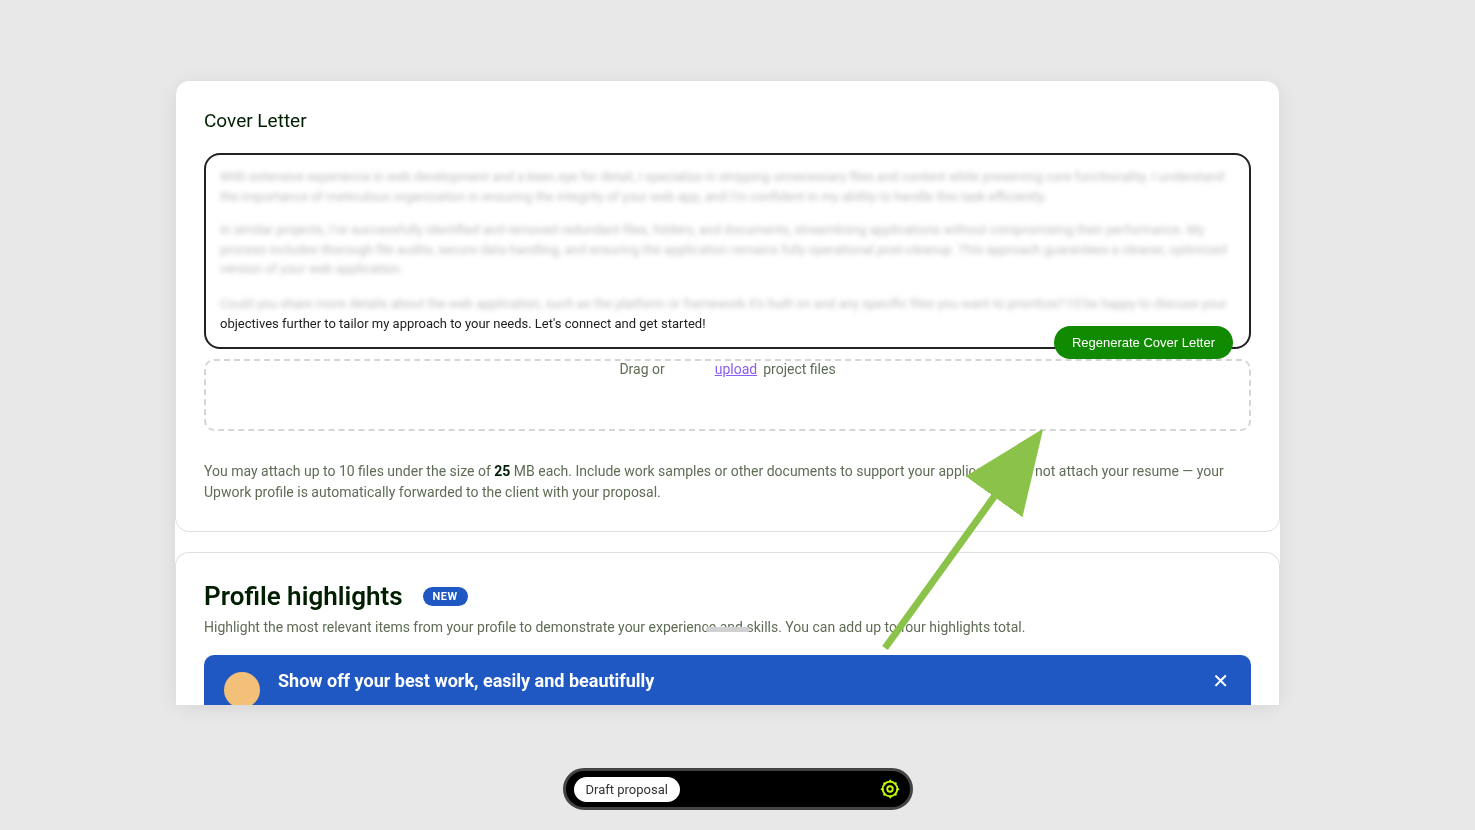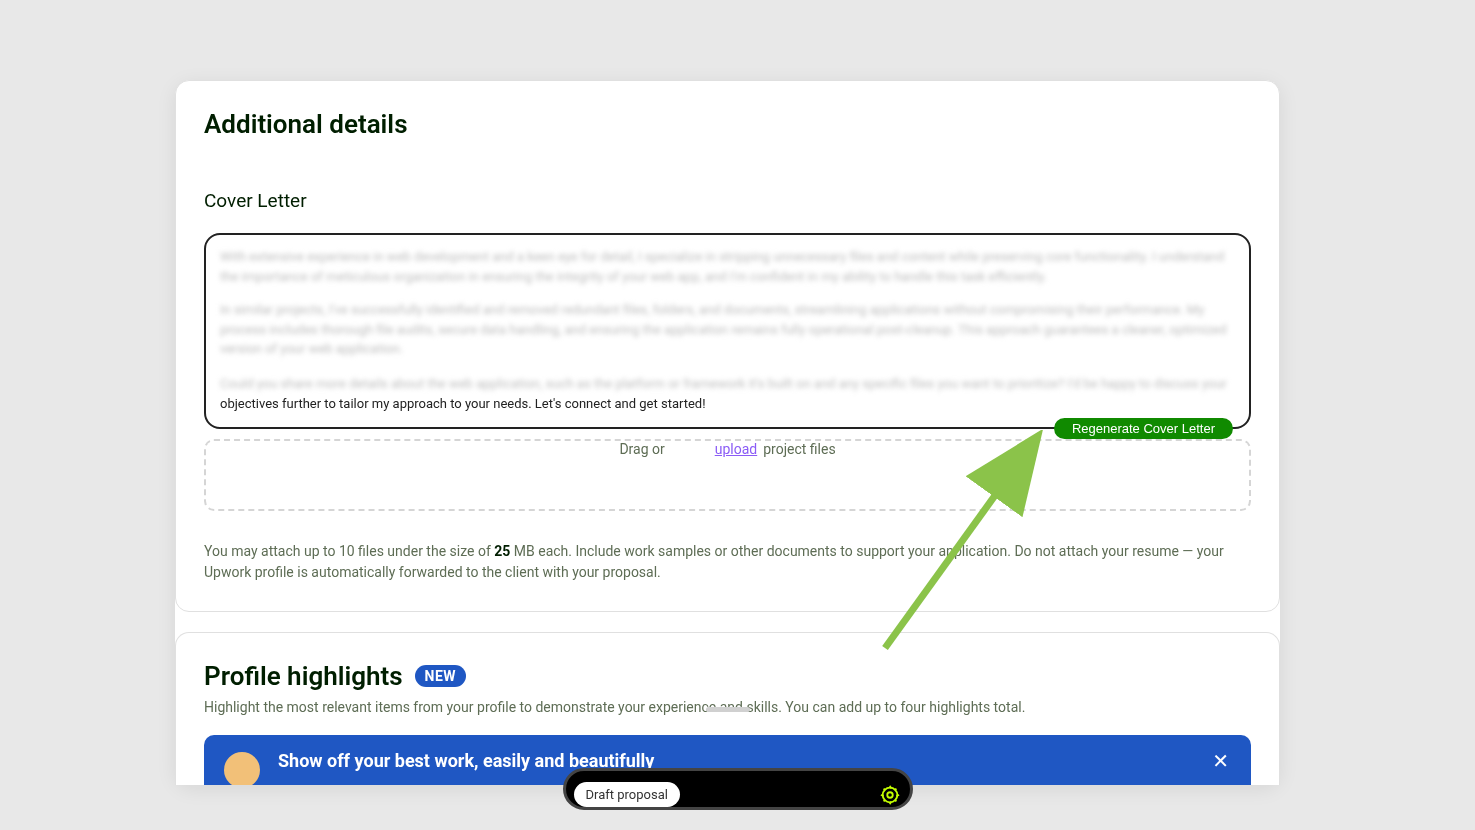--- a/index.html
+++ b/index.html
@@ -71,21 +71,21 @@
       display: inline;
     }
     .regen-button {
       position: absolute;
       right: 16px;
       bottom: -12px;
       background: #108a00;
       color: white;
       border: none;
       border-radius: 20px;
-      padding: 3px 18px;
+      padding: 9px 18px;
       font-size: 13px;
       font-weight: 500;
       cursor: pointer;
     }
     .attachments-label {
       font-size: 15px;
       color: #001e00;
       margin-top: 16px;
       margin-bottom: 28px;
     }
@@ -115,32 +115,32 @@
     .help-bold {
       font-weight: 700;
       color: #001e00;
     }
     .profile-section {
       padding: 28px 28px 0 28px;
     }
     .profile-title-row {
       display: flex;
       align-items: center;
-      gap: 12px;
+      gap: 20px;
       margin-bottom: 8px;
     }
     .profile-title {
       font-size: 26px;
       font-weight: 600;
       color: #001e00;
     }
     .new-badge {
       background: #1f57c3;
       color: white;
-      font-size: 14px;
+      font-size: 11px;
       font-weight: 700;
       padding: 3px 10px;
       border-radius: 12px;
       letter-spacing: 0.5px;
     }
     .profile-desc {
       font-size: 14px;
       color: #5e6d55;
       margin-bottom: 20px;
     }
@@ -189,21 +189,21 @@
       position: absolute;
       left: 50%;
       transform: translateX(-50%);
       bottom: 20px;
       width: 350px;
       height: 42px;
       background: #000;
       border-radius: 28px;
       border: 3px solid #444;
       display: flex;
-      align-items: flex-end;
+      align-items: center;
       padding: 0 8px;
       z-index: 100;
     }
     .pill-tag {
       background: white;
       color: #333;
       font-size: 13px;
       padding: 5px 12px;
       border-radius: 16px;
       display: flex;
@@ -236,21 +236,20 @@
       border-radius: 3px;
     }
   </style>
 </head>
 <body>
 
 <div class="main-container">
 
   <div class="section-border">
     <div class="section">
-      <h2 class="section-title">Additional details</h2>
 
       <div class="field-label">Cover Letter</div>
 
       <div class="cover-letter-box">
         <div class="blur-text">With extensive experience in web development and a keen eye for detail, I specialize in stripping unnecessary files and content while preserving core functionality. I understand the importance of meticulous organization in ensuring the integrity of your web app, and I'm confident in my ability to handle this task efficiently.</div>
         <div class="blur-text">In similar projects, I've successfully identified and removed redundant files, folders, and documents, streamlining applications without compromising their performance. My process includes thorough file audits, secure data handling, and ensuring the application remains fully operational post-cleanup. This approach guarantees a cleaner, optimized version of your web application.</div>
         <div>
           <span class="blur-text-last">Could you share more details about the web application, such as the platform or framework it's built on and any specific files you want to prioritize? I'd be happy to discuss your </span><span class="clear-text">objectives further to tailor my approach to your needs. Let's connect and get started!</span>
         </div>
         <button class="regen-button">Regenerate Cover Letter</button>

